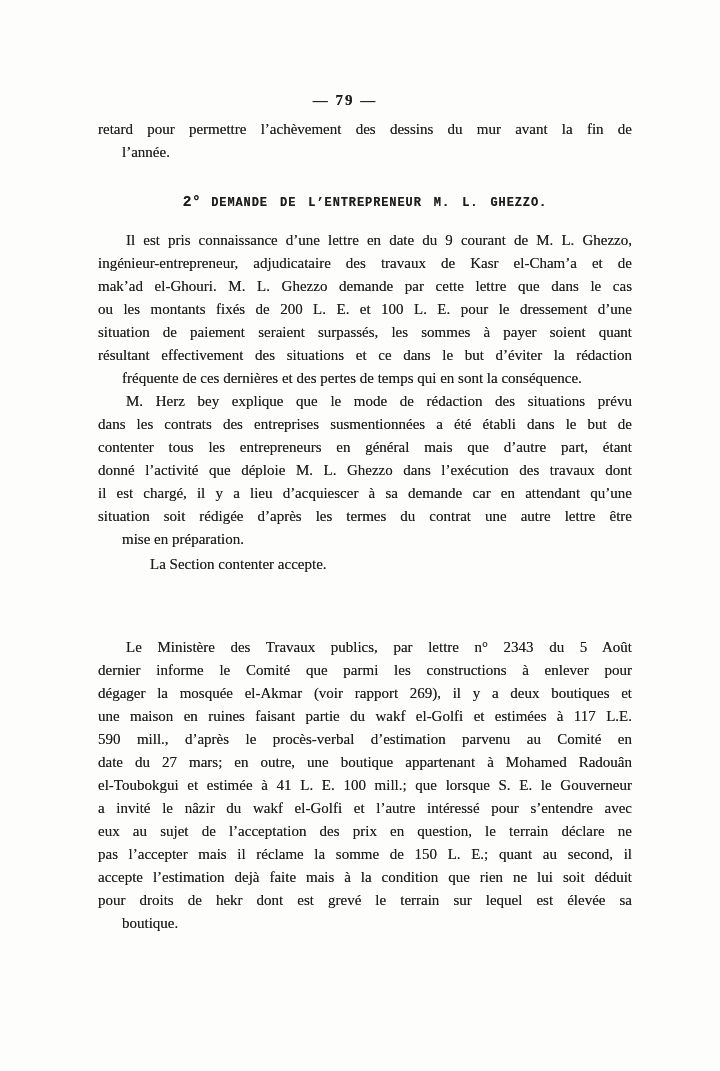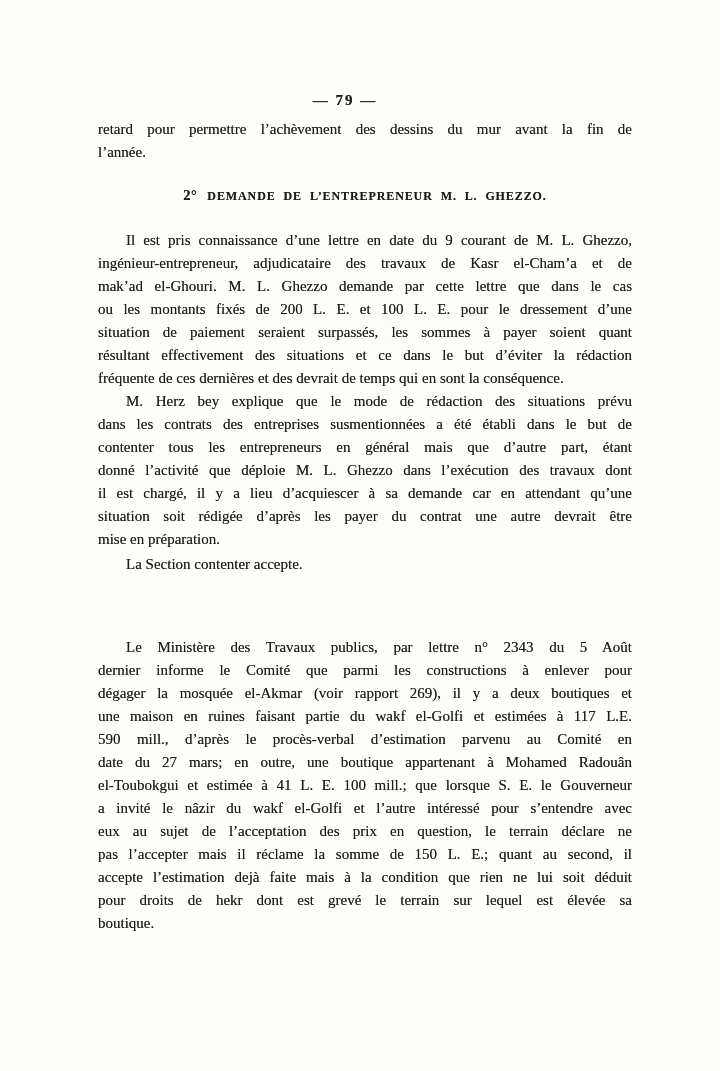--- a/index.html
+++ b/index.html
@@ -33,21 +33,21 @@
     line-height: 23px;
   }
   .line {
     text-align: justify;
     text-align-last: justify;
     text-justify: inter-word;
     white-space: normal;
     height: 23px;
     overflow: visible;
   }
-  .line.last { text-align-last: left; }
+  .line.last { text-align-last: left; margin-left: 24px; }
   .para.indent .line:first-child { text-indent: 28px; }
 
   .heading {
     text-align: center;
     white-space: nowrap;
   }
   .heading .numeral {
     font-size: 14.5px;
     font-weight: bold;
     letter-spacing: 0.5px;
@@ -63,21 +63,21 @@
     font-size: 19px;
     font-weight: normal;
     margin-right: 12px;
   }
   .heading.big-numeral .title {
     font-size: 12.5px;
     letter-spacing: 1px;
   }
 
   #intro-para   { top: 118px; }
-  #heading-2    { top: 186px; }
+  #heading-2    { top: 193px; font-family: Liberation Mono, monospace; }
   #s2-para-1    { top: 229px; }
   #s2-para-2    { top: 390px; }
   #s2-para-3    { top: 553px; }
   #heading-3    { top: 592px; }
   #s3-para-1    { top: 636px; }
 </style>
 </head>
 <body>
 
 <div class="page">
@@ -93,30 +93,30 @@
     <span class="numeral">2°</span><span class="title">DEMANDE DE L’ENTREPRENEUR M. L. GHEZZO.</span>
   </div>
 
   <div id="s2-para-1" class="block para indent">
       <div class="line">Il est pris connaissance d’une lettre en date du 9 courant de M. L. Ghezzo,</div>
       <div class="line">ingénieur-entrepreneur, adjudicataire des travaux de Kasr el-Cham’a et de</div>
       <div class="line">mak’ad el-Ghouri. M. L. Ghezzo demande par cette lettre que dans le cas</div>
       <div class="line">ou les montants fixés de 200 L. E. et 100 L. E. pour le dressement d’une</div>
       <div class="line">situation de paiement seraient surpassés, les sommes à payer soient quant</div>
       <div class="line">résultant effectivement des situations et ce dans le but d’éviter la rédaction</div>
-      <div class="line last">fréquente de ces dernières et des devrait de temps qui en sont la conséquence.</div>
+      <div class="line last">fréquente de ces dernières et des pertes de temps qui en sont la conséquence.</div>
     </div>
 
   <div id="s2-para-2" class="block para indent">
       <div class="line">M. Herz bey explique que le mode de rédaction des situations prévu</div>
       <div class="line">dans les contrats des entreprises susmentionnées a été établi dans le but de</div>
       <div class="line">contenter tous les entrepreneurs en général mais que d’autre part, étant</div>
       <div class="line">donné l’activité que déploie M. L. Ghezzo dans l’exécution des travaux dont</div>
       <div class="line">il est chargé, il y a lieu d’acquiescer à sa demande car en attendant qu’une</div>
-      <div class="line">situation soit rédigée d’après les payer du contrat une autre devrait être</div>
+      <div class="line">situation soit rédigée d’après les termes du contrat une autre lettre être</div>
       <div class="line last">mise en préparation.</div>
     </div>
 
   <div id="s2-para-3" class="block para indent">
       <div class="line last">La Section contenter accepte.</div>
     </div>
 
 
   <div id="s3-para-1" class="block para indent">
       <div class="line">Le Ministère des Travaux publics, par lettre n° 2343 du 5 Août</div>

